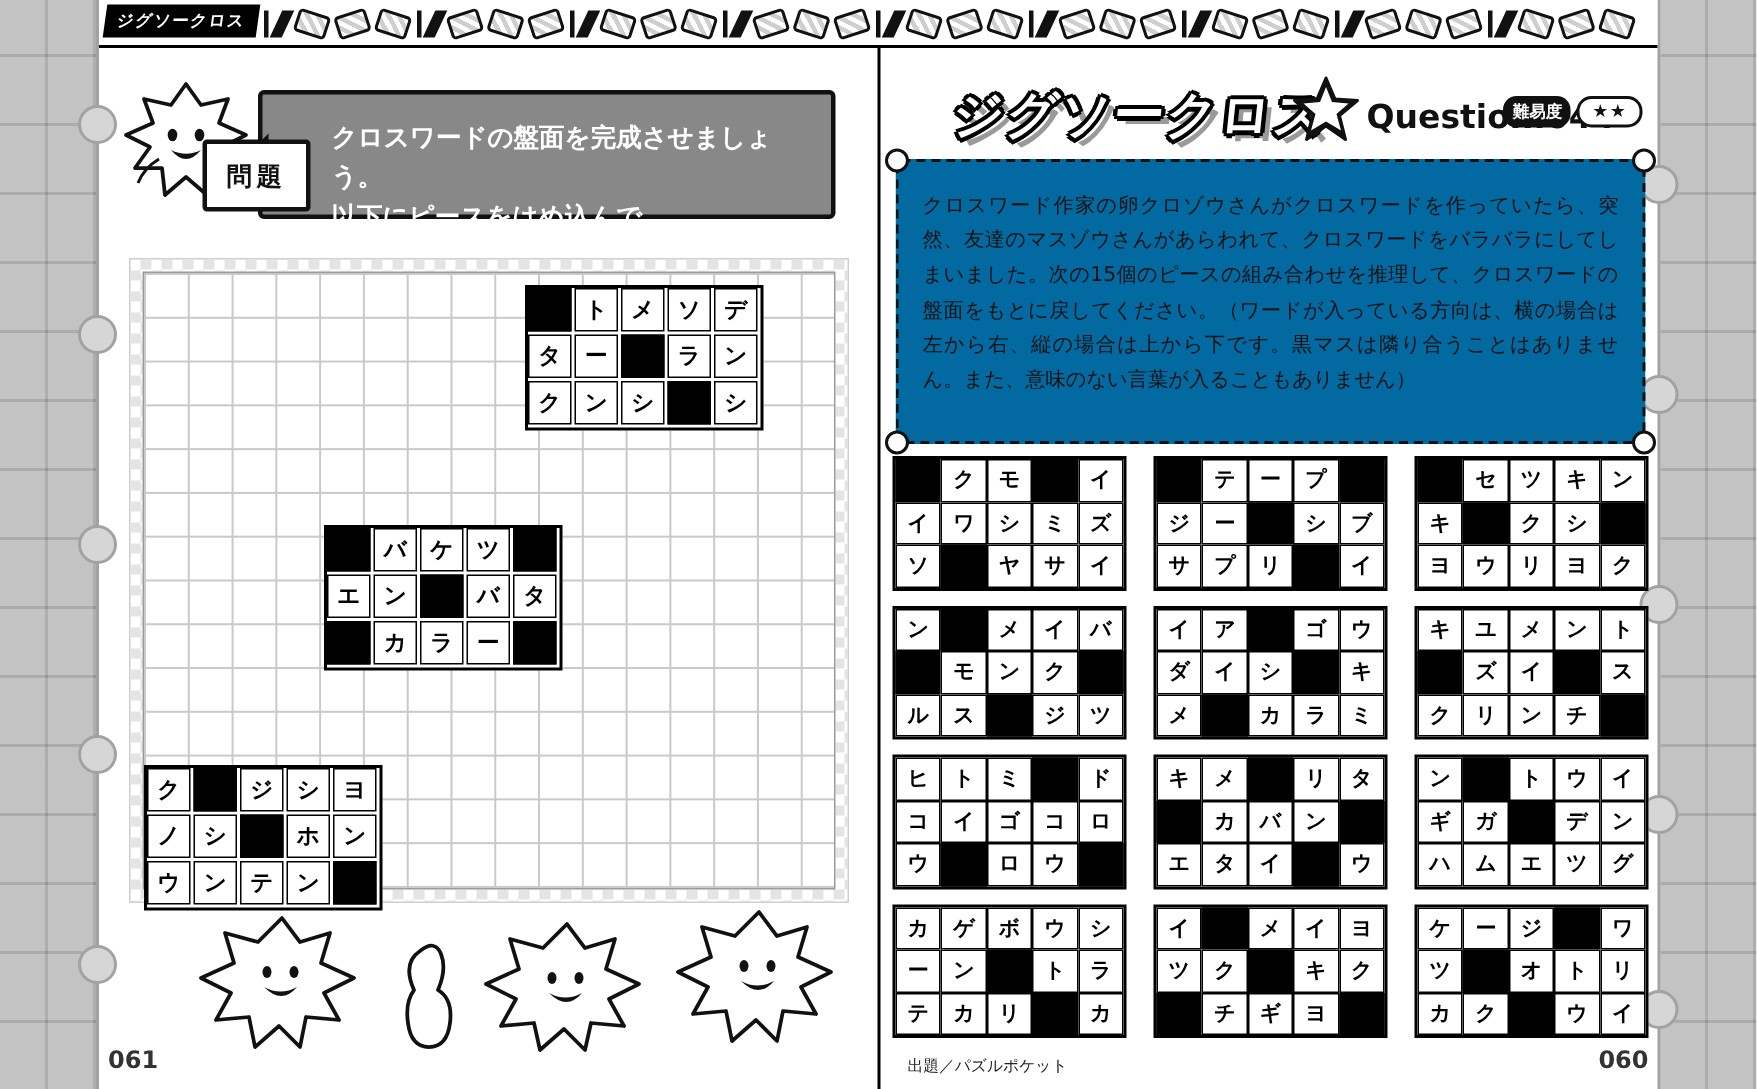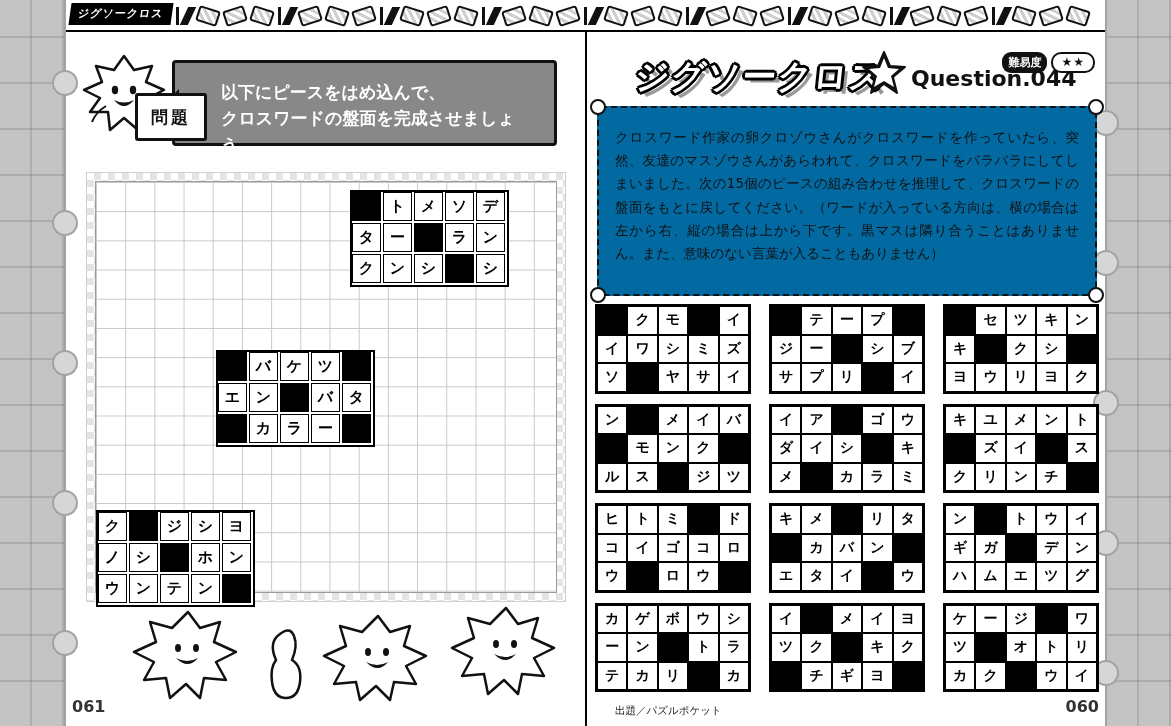--- a/index.html
+++ b/index.html
@@ -161,21 +161,21 @@
     transform:skewX(-6deg);
   }
   #title-star {
     position:absolute; left:268px; top:2px; width:46px; height:46px;
   }
   #question-label {
     position:absolute; left:318px; top:18px;
     font-size:22px; font-weight:bold; color:#111;
   }
   #difficulty-badge {
-    position:absolute; right:6px; top:4px;
+    position:absolute; right:6px; top:16px;
     display:flex; align-items:center; gap:4px;
   }
   #difficulty-badge .lv {
     background:#111; color:#fff; font-size:11px; font-weight:bold;
     padding:3px 6px; border-radius:9px;
   }
   #difficulty-badge .stars {
     border:2px solid #111; border-radius:10px; background:#fff;
     font-size:12px; padding:1px 8px 2px; letter-spacing:1px; color:#111;
   }
@@ -205,21 +205,21 @@
     display:grid;
     grid-template-columns:repeat(5, 1fr);
     grid-template-rows:repeat(3, 1fr);
     border:2px solid #000;
     background:#fff;
   }
   .piece .cell {
     width:auto; height:auto; font-size:14px;
   }
   #source-note {
-    position:absolute; left:28px; bottom:8px;
+    position:absolute; left:18px; bottom:8px;
     font-size:10.5px; color:#222;font-family:Liberation Mono, monospace;
   }
 </style>
 </head>
 <body>
 
 <div id="page">
 
   <div class="edge-strip left">
     <div class="knob" style="top:70px"></div>
@@ -304,22 +304,22 @@
         <g fill="none" stroke="#111" stroke-width="2">
           <path d="M30 56 q-10 6 -14 16"></path>
           <path d="M66 56 q10 6 14 16"></path>
         </g>
       </svg>
     </div>
 
     <div id="balloon">
       <div id="mondai-badge">問題</div>
       <div class="btext">
+        <div>クロスワードの盤面を完成させましょう。</div>
         <div>以下にピースをはめ込んで、</div>
-        <div>クロスワードの盤面を完成させましょう。</div>
       </div>
     </div>
 
     <div id="board-wrap">
       <div id="grid">
         <div class="fixed-block" id="block-topright" style="left:254px; top:8px; grid-template-columns:repeat(5,31px); grid-template-rows:repeat(3,31px);">
             <div class="cell blk"></div>
             <div class="cell">ト</div>
             <div class="cell">メ</div>
             <div class="cell">ソ</div>

